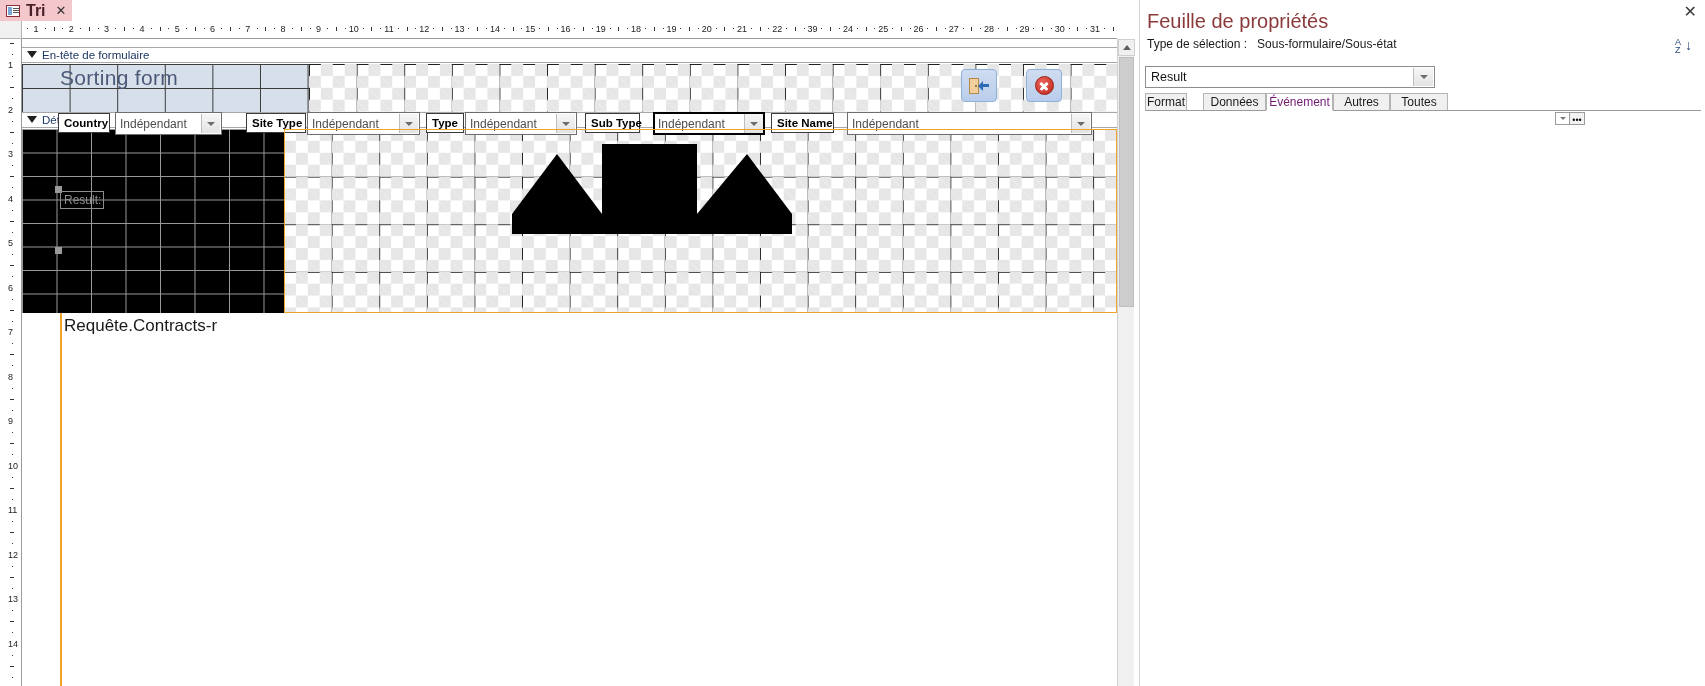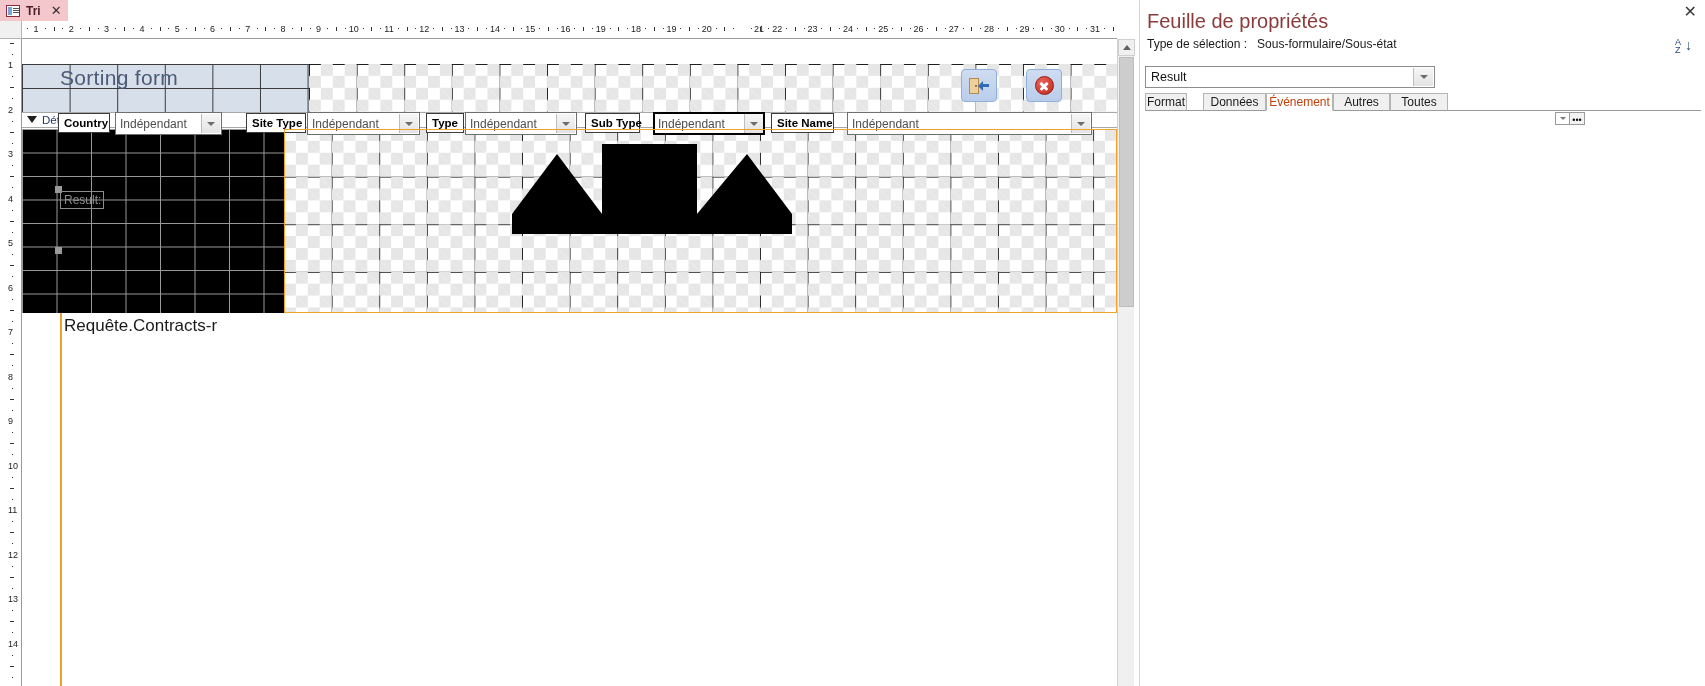--- a/index.html
+++ b/index.html
@@ -26,21 +26,21 @@
     background:#ffffff;border:1px solid #8a2a3a;box-sizing:border-box;
   }
   #tab-tri .ticon::before{
     content:"";position:absolute;left:1px;top:1px;width:4px;height:8px;
     background:#7aa6d6;
   }
   #tab-tri .ticon::after{
     content:"";position:absolute;left:6px;top:2px;width:6px;height:1px;
     background:#555;box-shadow:0 2px 0 #555,0 4px 0 #555;
   }
-  #tab-tri .tlabel{font-size:12px;color:#4a1f27;font-weight:bold;}
+  #tab-tri .tlabel{font-size:16px;color:#4a1f27;font-weight:bold;}
   #tab-close{
     margin-left:10px;font-size:13px;color:#333;cursor:pointer;line-height:1;
   }
   
   #designer{
     position:absolute;left:0;top:21px;width:1139px;height:665px;
     background:#ffffff;overflow:hidden;
   }
   
   #corner-box{position:absolute;left:0;top:0;width:22px;height:18px;background:#f0f0f0;border-right:1px solid #b5b5b5;border-bottom:1px solid #b5b5b5;box-sizing:border-box;}
@@ -224,21 +224,21 @@
     position:absolute;left:5px;top:93px;width:556px;height:18px;
     border-bottom:1px solid #9b9b9b;box-sizing:border-box;
   }
   .pstab{
     position:absolute;top:0;height:18px;box-sizing:border-box;
     border:1px solid #b4b4b4;border-bottom:1px solid #9b9b9b;
     background:#f0f0f0;font-size:12px;color:#1a1a1a;
     display:flex;align-items:center;justify-content:center;
   }
   .pstab.active{
-    background:#ffffff;border-bottom:1px solid #ffffff;color:#c2410c;
+    background:#ffffff;border-bottom:1px solid #ffffff;color:#701a75;
   }
   #ps-rows{
     position:absolute;left:5px;top:112px;width:410px;
     border:1px solid #9b9b9b;box-sizing:border-box;background:#fff;
   }
   .psrow{
     display:flex;height:13px;box-sizing:border-box;
     border-bottom:1px solid #c9c9c9;
   }
   .psrow:last-child{border-bottom:none;}
@@ -353,29 +353,29 @@
       <span class="mkl" style="left: 631.75px;"></span>
       <span class="mk" style="left: 640.575px;"></span>
       <span class="num" style="left: 649.4px;">19</span>
       <span class="mk" style="left: 658.225px;"></span>
       <span class="mkl" style="left: 667.05px;"></span>
       <span class="mk" style="left: 675.875px;"></span>
       <span class="num" style="left: 684.7px;">20</span>
       <span class="mk" style="left: 693.525px;"></span>
       <span class="mkl" style="left: 702.35px;"></span>
       <span class="mk" style="left: 711.175px;"></span>
-      <span class="num" style="left: 720px; margin-left: 17px;">21</span>
+      <span class="num" style="left: 720px;">21</span>
       <span class="mk" style="left: 728.825px;"></span>
       <span class="mkl" style="left: 737.65px;"></span>
       <span class="mk" style="left: 746.475px;"></span>
       <span class="num" style="left: 755.3px;">22</span>
       <span class="mk" style="left: 764.125px;"></span>
       <span class="mkl" style="left: 772.95px;"></span>
       <span class="mk" style="left: 781.775px;"></span>
-      <span class="num" style="left: 790.6px;">23</span>
+      <span class="num" style="left: 790.6px;">39</span>
       <span class="mk" style="left: 799.425px;"></span>
       <span class="mkl" style="left: 808.25px;"></span>
       <span class="mk" style="left: 817.075px;"></span>
       <span class="num" style="left: 825.9px;">24</span>
       <span class="mk" style="left: 834.725px;"></span>
       <span class="mkl" style="left: 843.55px;"></span>
       <span class="mk" style="left: 852.375px;"></span>
       <span class="num" style="left: 861.2px;">25</span>
       <span class="mk" style="left: 870.025px;"></span>
       <span class="mkl" style="left: 878.85px;"></span>
@@ -461,20 +461,24 @@
       <span class="num" style="top: 604.5px;">14</span>
       <span class="mk" style="top: 615.625px;"></span>
       <span class="mkl" style="top: 626.75px;"></span>
       <span class="mk" style="top: 637.875px;"></span>
       <span class="mkl" style="top: 3.75px;"></span>
       <span class="mk" style="top: 14.875px;"></span>
     </div>
 
   <div id="canvas">
 
+    <div class="secbar" style="top:8px;">
+      <span class="arrow"></span>
+      <span>En-tête de formulaire</span>
+    </div>
 
     <div class="gridarea grid-header" style="left:0;top:25px;width:287px;height:48px;"></div>
     <div class="gridarea grid-light" style="left:287px;top:25px;width:808px;height:48px;"></div>
 
     <div id="form-title" style="left:38px;top:27px;">Sorting form</div>
 
     <div class="hdrbtn" style="left:939px;top:30px;">
       <span class="door-ico">
         <span class="panel"></span>
           <span class="knob"></span>

